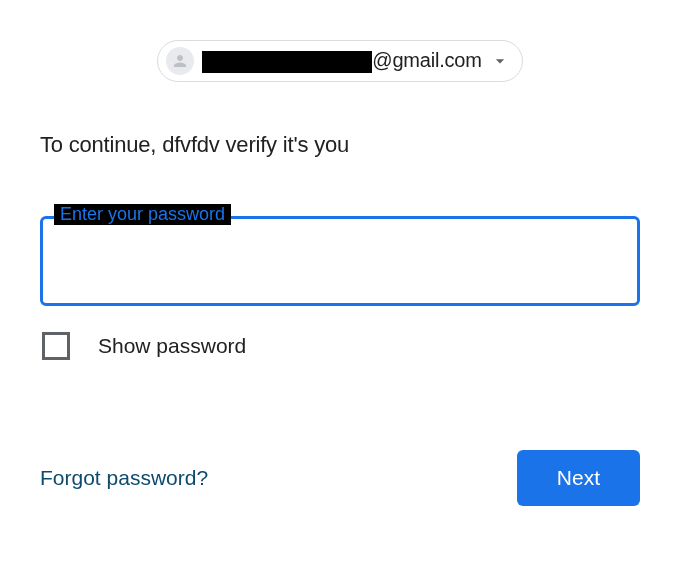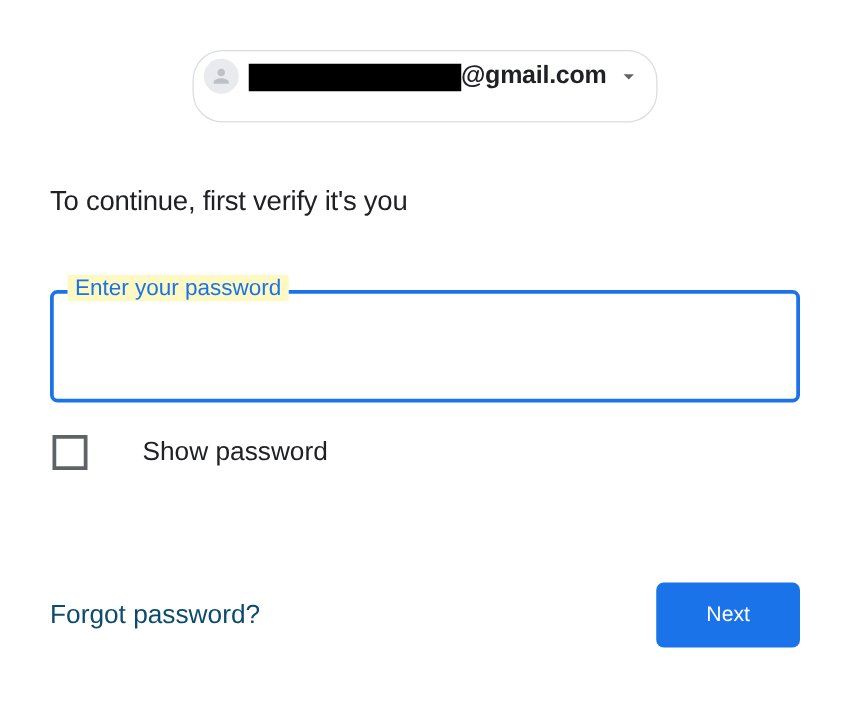--- a/index.html
+++ b/index.html
@@ -15,25 +15,24 @@
   .greeting {
     font-size: 32px;
     font-weight: 400;
     margin-top: 4px;
   }
   .account-chip {
     display: inline-flex;
     align-items: center;
     border: 1px solid #dadce0;
     border-radius: 24px;
-    padding: 6px 12px 22px 8px;
+    padding: 6px 12px 6px 8px;
     margin-top: 20px;
     gap: 8px;
     cursor: pointer;
-    font-weight: bold;
   }
   .avatar {
     width: 28px;
     height: 28px;
     border-radius: 50%;
     background: #e8eaed;
     display: flex;
     align-items: center;
     justify-content: center;
   }
@@ -57,38 +56,38 @@
     letter-spacing: -0.2px;
   }
   .field-wrap {
     position: relative;
     margin-top: 58px;
   }
   .field-label {
     position: absolute;
     top: -12px;
     left: 14px;
-    background: #fef9c3;
+    background: #000000;
     padding: 0 6px;
     color: #1a73e8;
     font-size: 18px;
   }
   .password-input {
     width: 100%;
     border: 3px solid #1a73e8;
     border-radius: 6px;
     height: 90px;
     font-size: 20px;
     padding: 0 16px;
     outline: none;
   }
   .show-pass {
     display: flex;
     align-items: center;
-    gap: 44px;
+    gap: 28px;
     margin-top: 26px;
     margin-left: 2px;
   }
   .checkbox {
     width: 28px;
     height: 28px;
     border: 3px solid #5f6368;
     background: #fff;
     cursor: pointer;
   }
@@ -104,21 +103,21 @@
     font-size: 21px;
     text-decoration: none;
     font-weight: 500;
     cursor: pointer;
   }
   .next-btn {
     background: #1a73e8;
     color: #fff;
     border: none;
     border-radius: 6px;
-    font-size: 17px;
+    font-size: 21px;
     font-weight: 500;
     padding: 16px 40px;
     cursor: pointer;
   }
 </style>
 </head>
 <body>
 
 <div class="header">
   <div class="account-chip">
@@ -131,21 +130,21 @@
       <span class="redacted"></span><span class="email-domain">@gmail.com</span>
     </span>
     <span class="chevron">
       <svg viewBox="0 0 24 24">
           <path d="M7 10l5 5 5-5z"></path>
         </svg>
     </span>
   </div>
 </div>
 
-<p class="instruction">To continue, first verify it's you</p>
+<p class="instruction">To continue, dfvfdv verify it's you</p>
 
 <div class="field-wrap">
   <span class="field-label">Enter your password</span>
   <input type="password" class="password-input" value="" style="">
 </div>
 
 <div class="show-pass">
   <div class="checkbox" role="checkbox" aria-checked="false"></div>
   <span class="show-label">Show password</span>
 </div>

